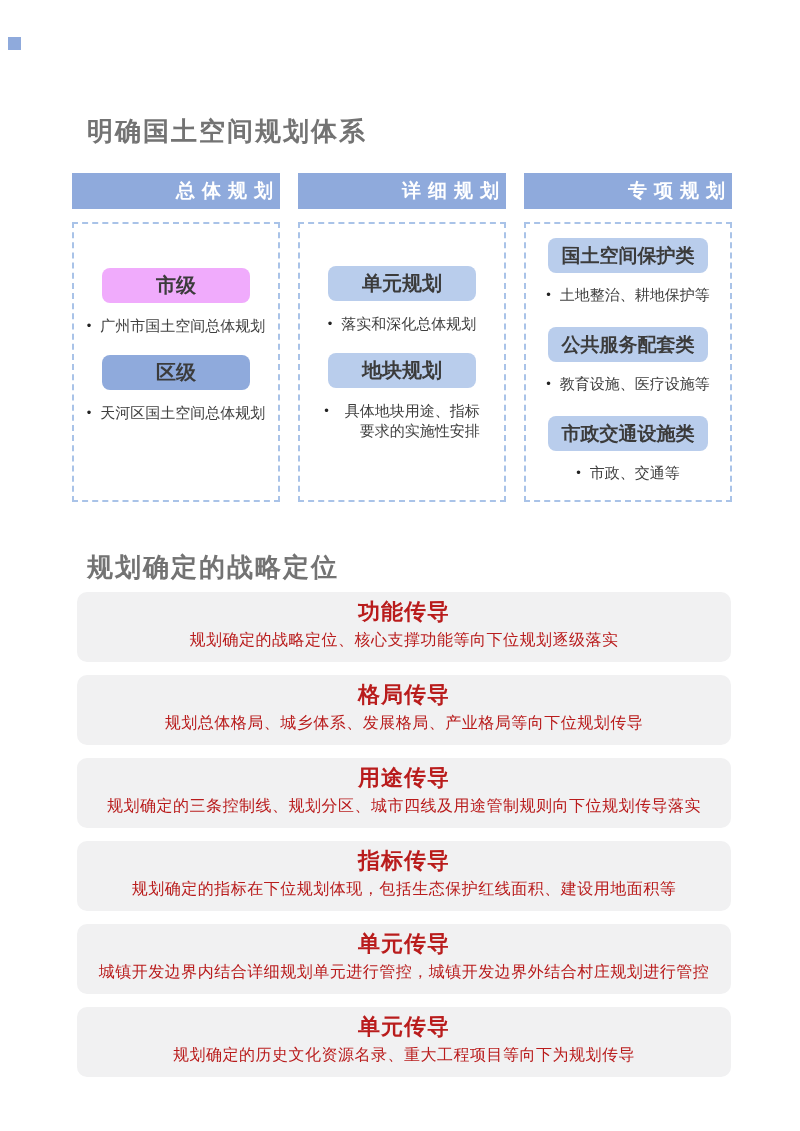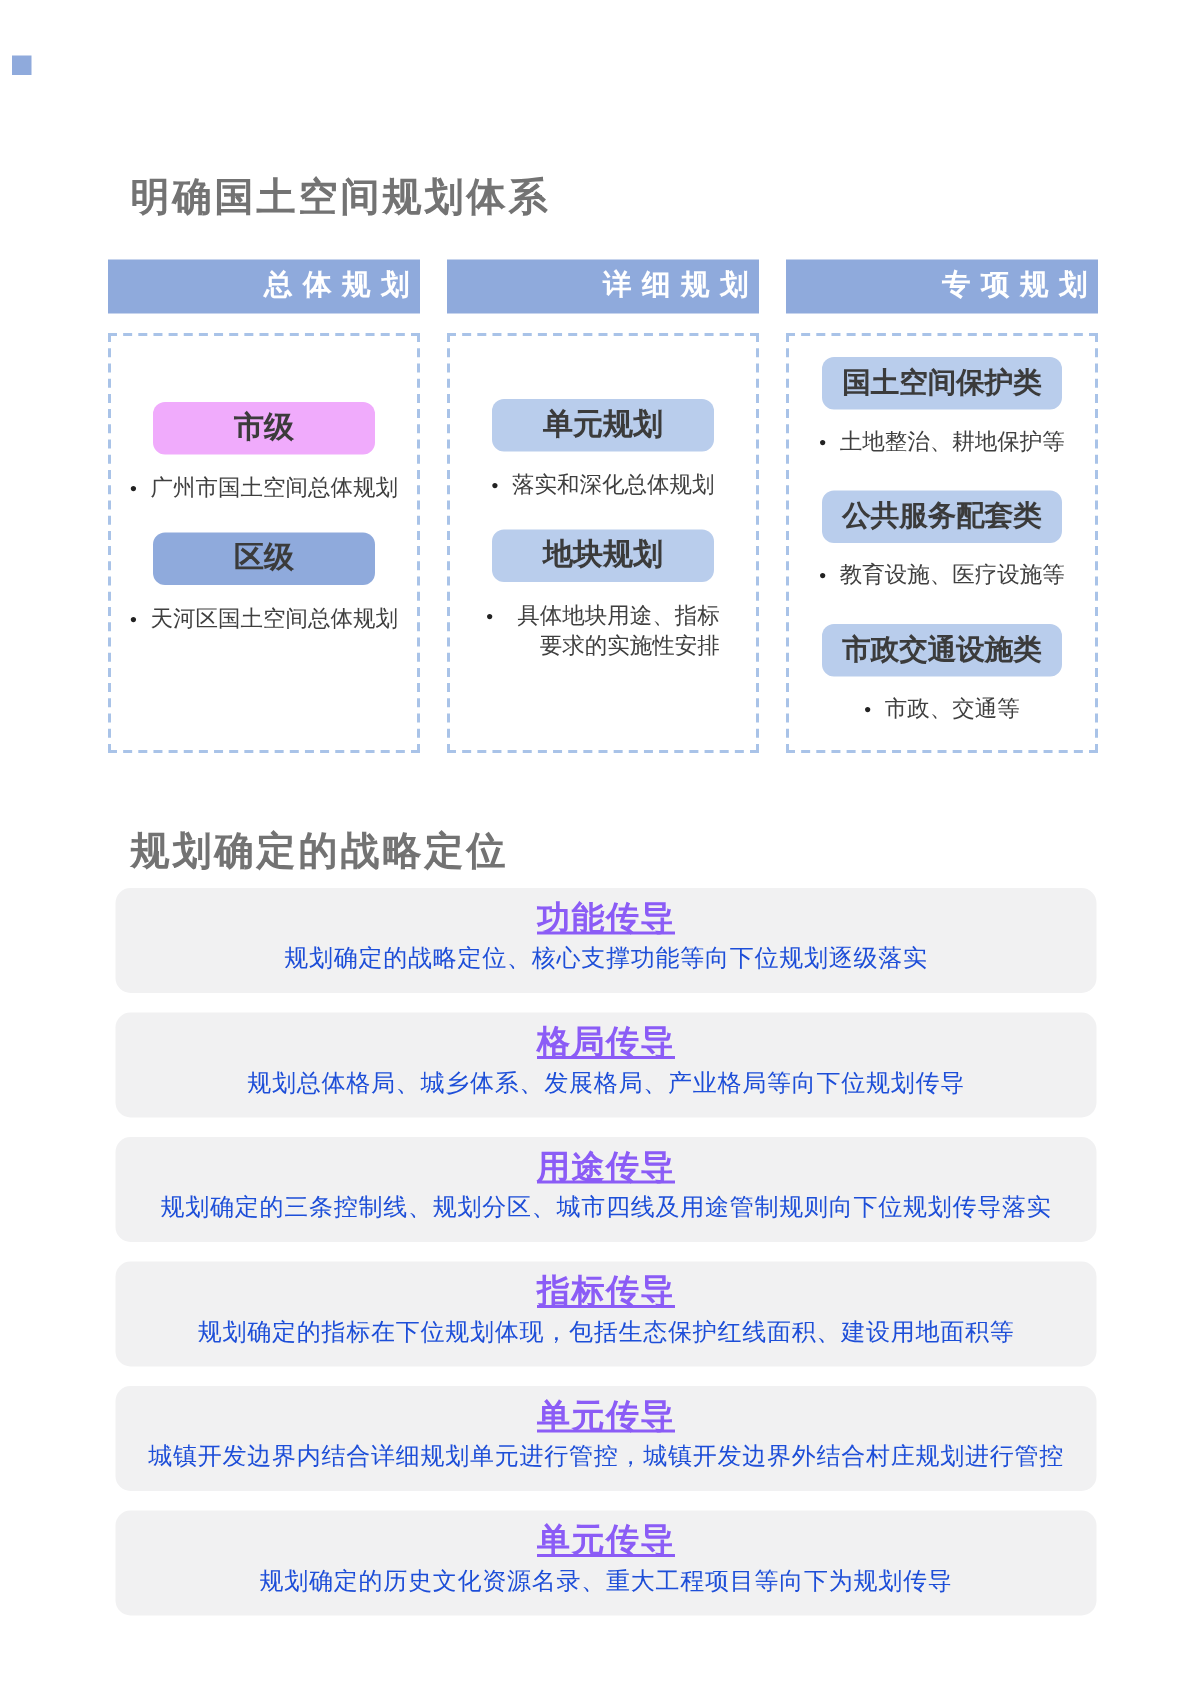--- a/index.html
+++ b/index.html
@@ -35,22 +35,22 @@
   .c1 .bullet,.c2 .bullet{margin:0 0 19px;}
   .c3 .bullet{margin:0 0 22px;}
   .dot{margin-right:9px;font-size:13px;line-height:20px;color:#222;}
   .bt{text-align:right;}
   .bt.narrow{max-width:142px;}
 
   
   .cards{position:absolute;left:77px;top:592px;width:654px;}
   .card{height:70px;box-sizing:border-box;border-radius:10px;background:#F1F1F2;
     margin-bottom:13px;text-align:center;padding-top:5px;}
-  .card-title{font-size:22px;font-weight:bold;color:#8b5cf6;line-height:30px;letter-spacing:1px;text-decoration:underline;}
-  .card-desc{font-size:16px;color:#1d4ed8;line-height:26px;letter-spacing:0.5px;white-space:nowrap;}
+  .card-title{font-size:22px;font-weight:bold;color:#b91c1c;line-height:30px;letter-spacing:1px;}
+  .card-desc{font-size:16px;color:#b91c1c;line-height:26px;letter-spacing:0.5px;white-space:nowrap;}
 </style>
 </head>
 <body>
 
 <div class="page">
 
   <div class="corner-accent"></div>
 
   <h1 class="sec-title t1">明确国土空间规划体系</h1>
 

